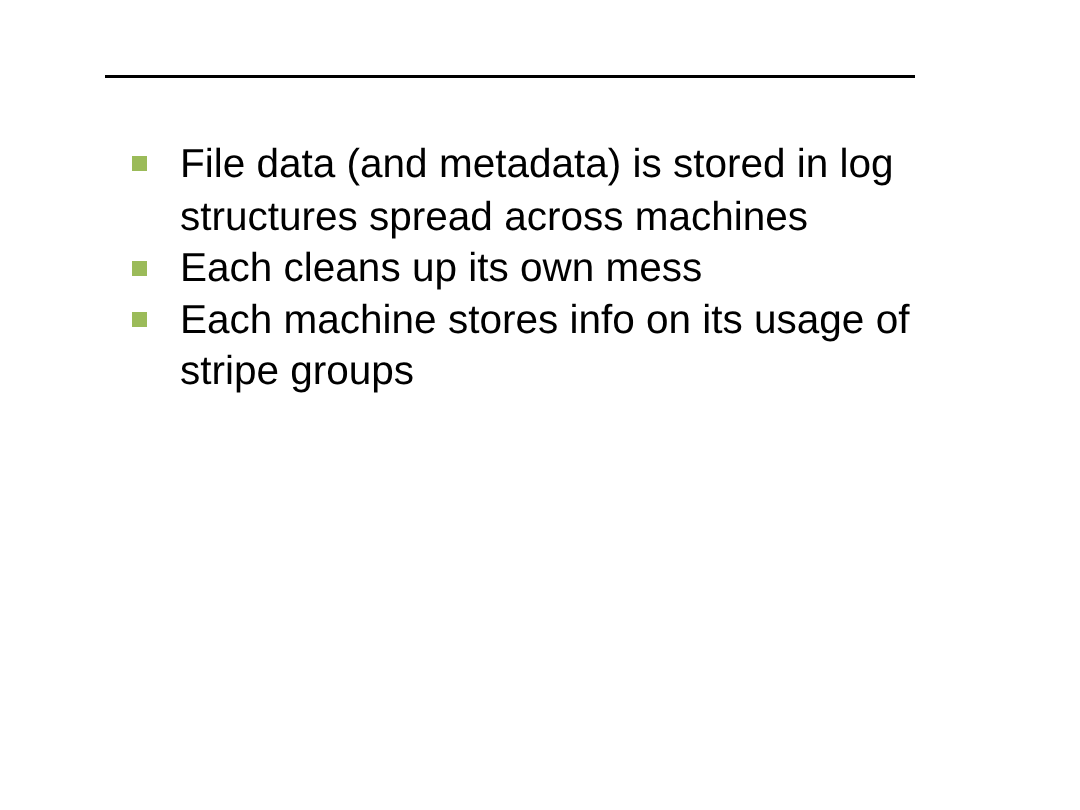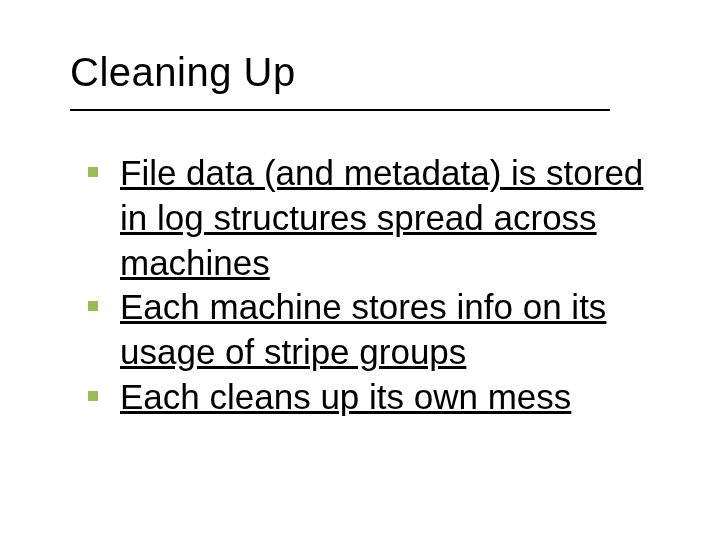--- a/index.html
+++ b/index.html
@@ -32,39 +32,37 @@
     width: 540px;
   }
   .bullets {
     list-style: none;
     margin: 0;
     padding: 0 20px 0 18px;
   }
   .bullets li {
     position: relative;
     padding-left: 32px;
-    font-size: 35px;
+    font-size: 27px;
     line-height: 1.28;
     margin: 0;
-    text-decoration: underline;
   }
   .bullets li::before {
     content: "";
     position: absolute;
     left: 0;
     top: 0.46em;
     width: 10px;
     height: 10px;
     background: #9BBB59; 
   }
 </style>
 </head>
 <body>
 
 <div class="slide">
-  <h1 class="title">Cleaning Up</h1>
   <hr class="rule">
   <ul class="bullets">
     <li>File data (and metadata) is stored in log structures spread across machines</li>
+    <li>Each cleans up its own mess</li>
     <li>Each machine stores info on its usage of stripe groups</li>
-    <li>Each cleans up its own mess</li>
   </ul>
 </div>
 
 </body></html>

